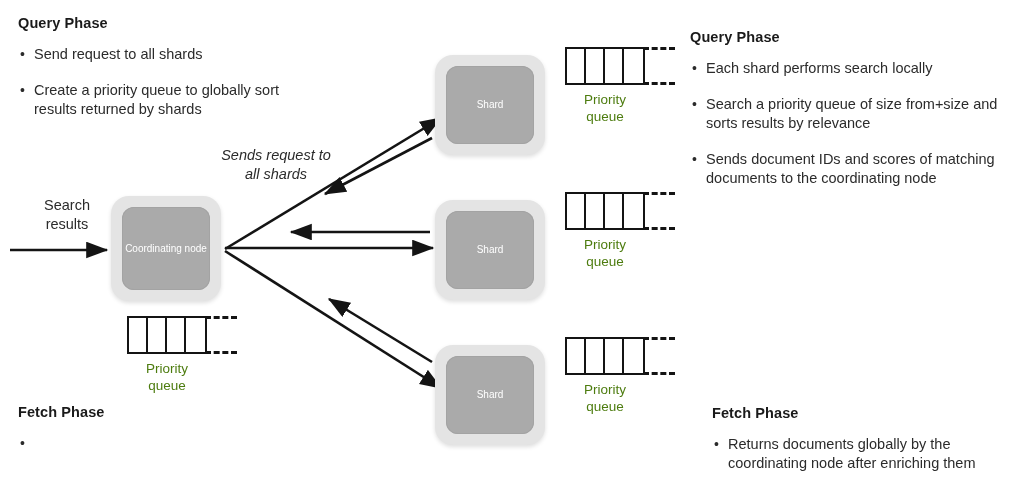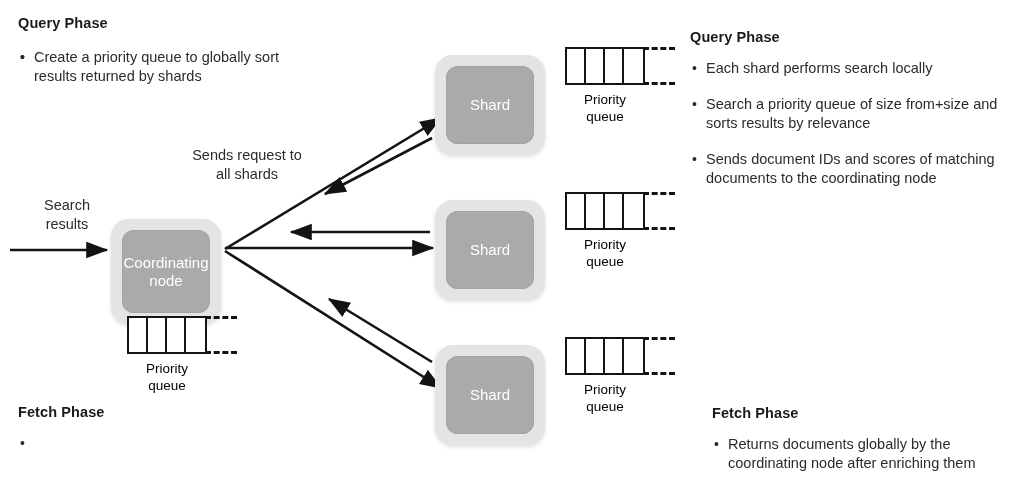--- a/index.html
+++ b/index.html
@@ -70,26 +70,26 @@
   .node-inner {
     width: calc(100% - 22px);
     height: calc(100% - 22px);
     background: #aaaaaa;
     border-radius: 12px;
     display: flex;
     align-items: center;
     justify-content: center;
     text-align: center;
     color: #ffffff;
-    font-size: 15px;
+    font-size: 10px;
     line-height: 18px;
     box-shadow: inset 0 0 0 1px #a3a3a3;
   }
 
-  #node-coordinating { left: 111px; top: 196px; width: 110px; height: 105px; margin-top: 23px; }
+  #node-coordinating { left: 111px; top: 196px; width: 110px; height: 105px; }
   #node-shard-1      { left: 435px; top: 55px;  width: 110px; height: 100px; }
   #node-shard-2      { left: 435px; top: 200px; width: 110px; height: 100px; }
   #node-shard-3      { left: 435px; top: 345px; width: 110px; height: 100px; }
 
   
   .queue-group { position: absolute; }
   .queue-shape { position: relative; height: 38px; }
   .queue-cells {
     position: absolute;
     left: 0; top: 0;
@@ -111,39 +111,39 @@
     height: 0;
     border-top: 3px dashed #141414;
   }
   .queue-dash.top    { top: 0px; }
   .queue-dash.bottom { bottom: 0px; }
   .queue-label {
     margin-top: 6px;
     text-align: center;
     font-size: 13.5px;
     line-height: 17px;
-    color: #000000;
+    color: #4d7c0f;
     width: 76px;
   }
 
   #queue-coordinating { left: 127px; top: 316px; }
   #queue-shard-1      { left: 565px; top: 47px;  }
   #queue-shard-2      { left: 565px; top: 192px; }
   #queue-shard-3      { left: 565px; top: 337px; }
 
   
   .arrow-label {
     position: absolute;
     font-size: 14.5px;
     line-height: 19px;
     color: #2b2b2b;
     text-align: center;
   }
   #label-search-request { left: 24px;  top: 196px; width: 86px; }
-  #label-sends-request  { left: 183px; top: 146px; width: 128px; }
+  #label-sends-request  { left: 212px; top: 146px; width: 128px; font-style: italic; }
 </style>
 </head>
 <body>
 
 <svg id="diagram-canvas" viewBox="0 0 1023 490" xmlns="http://www.w3.org/2000/svg">
   <defs>
     <marker id="ah" markerWidth="9" markerHeight="9" refX="8" refY="3.2" orient="auto" markerUnits="strokeWidth">
       <path d="M0,0 L8.5,3.2 L0,6.4 z" fill="#141414"></path>
     </marker>
   </defs>
@@ -161,20 +161,21 @@
   <line x1="225" y1="251" x2="441" y2="388" stroke="#141414" stroke-width="2.6" marker-end="url(#ah)"></line>
 
   <line x1="432" y1="362" x2="329" y2="299" stroke="#141414" stroke-width="2.6" marker-end="url(#ah)"></line>
 </svg>
 
 <div class="phase-block" id="block-query-left">
   <div class="phase-title">Query Phase</div>
   <ul class="bullet-list">
     <li class="bullet-item">
       <span class="dot">•</span>
+      <span>Send request to all shards</span>
     </li>
     <li class="bullet-item">
       <span class="dot">•</span>
       <span>Create a priority queue to globally sort results returned by shards</span>
     </li>
   </ul>
 </div>
 
 <div class="phase-block" id="block-query-right">
   <div class="phase-title">Query Phase</div>

